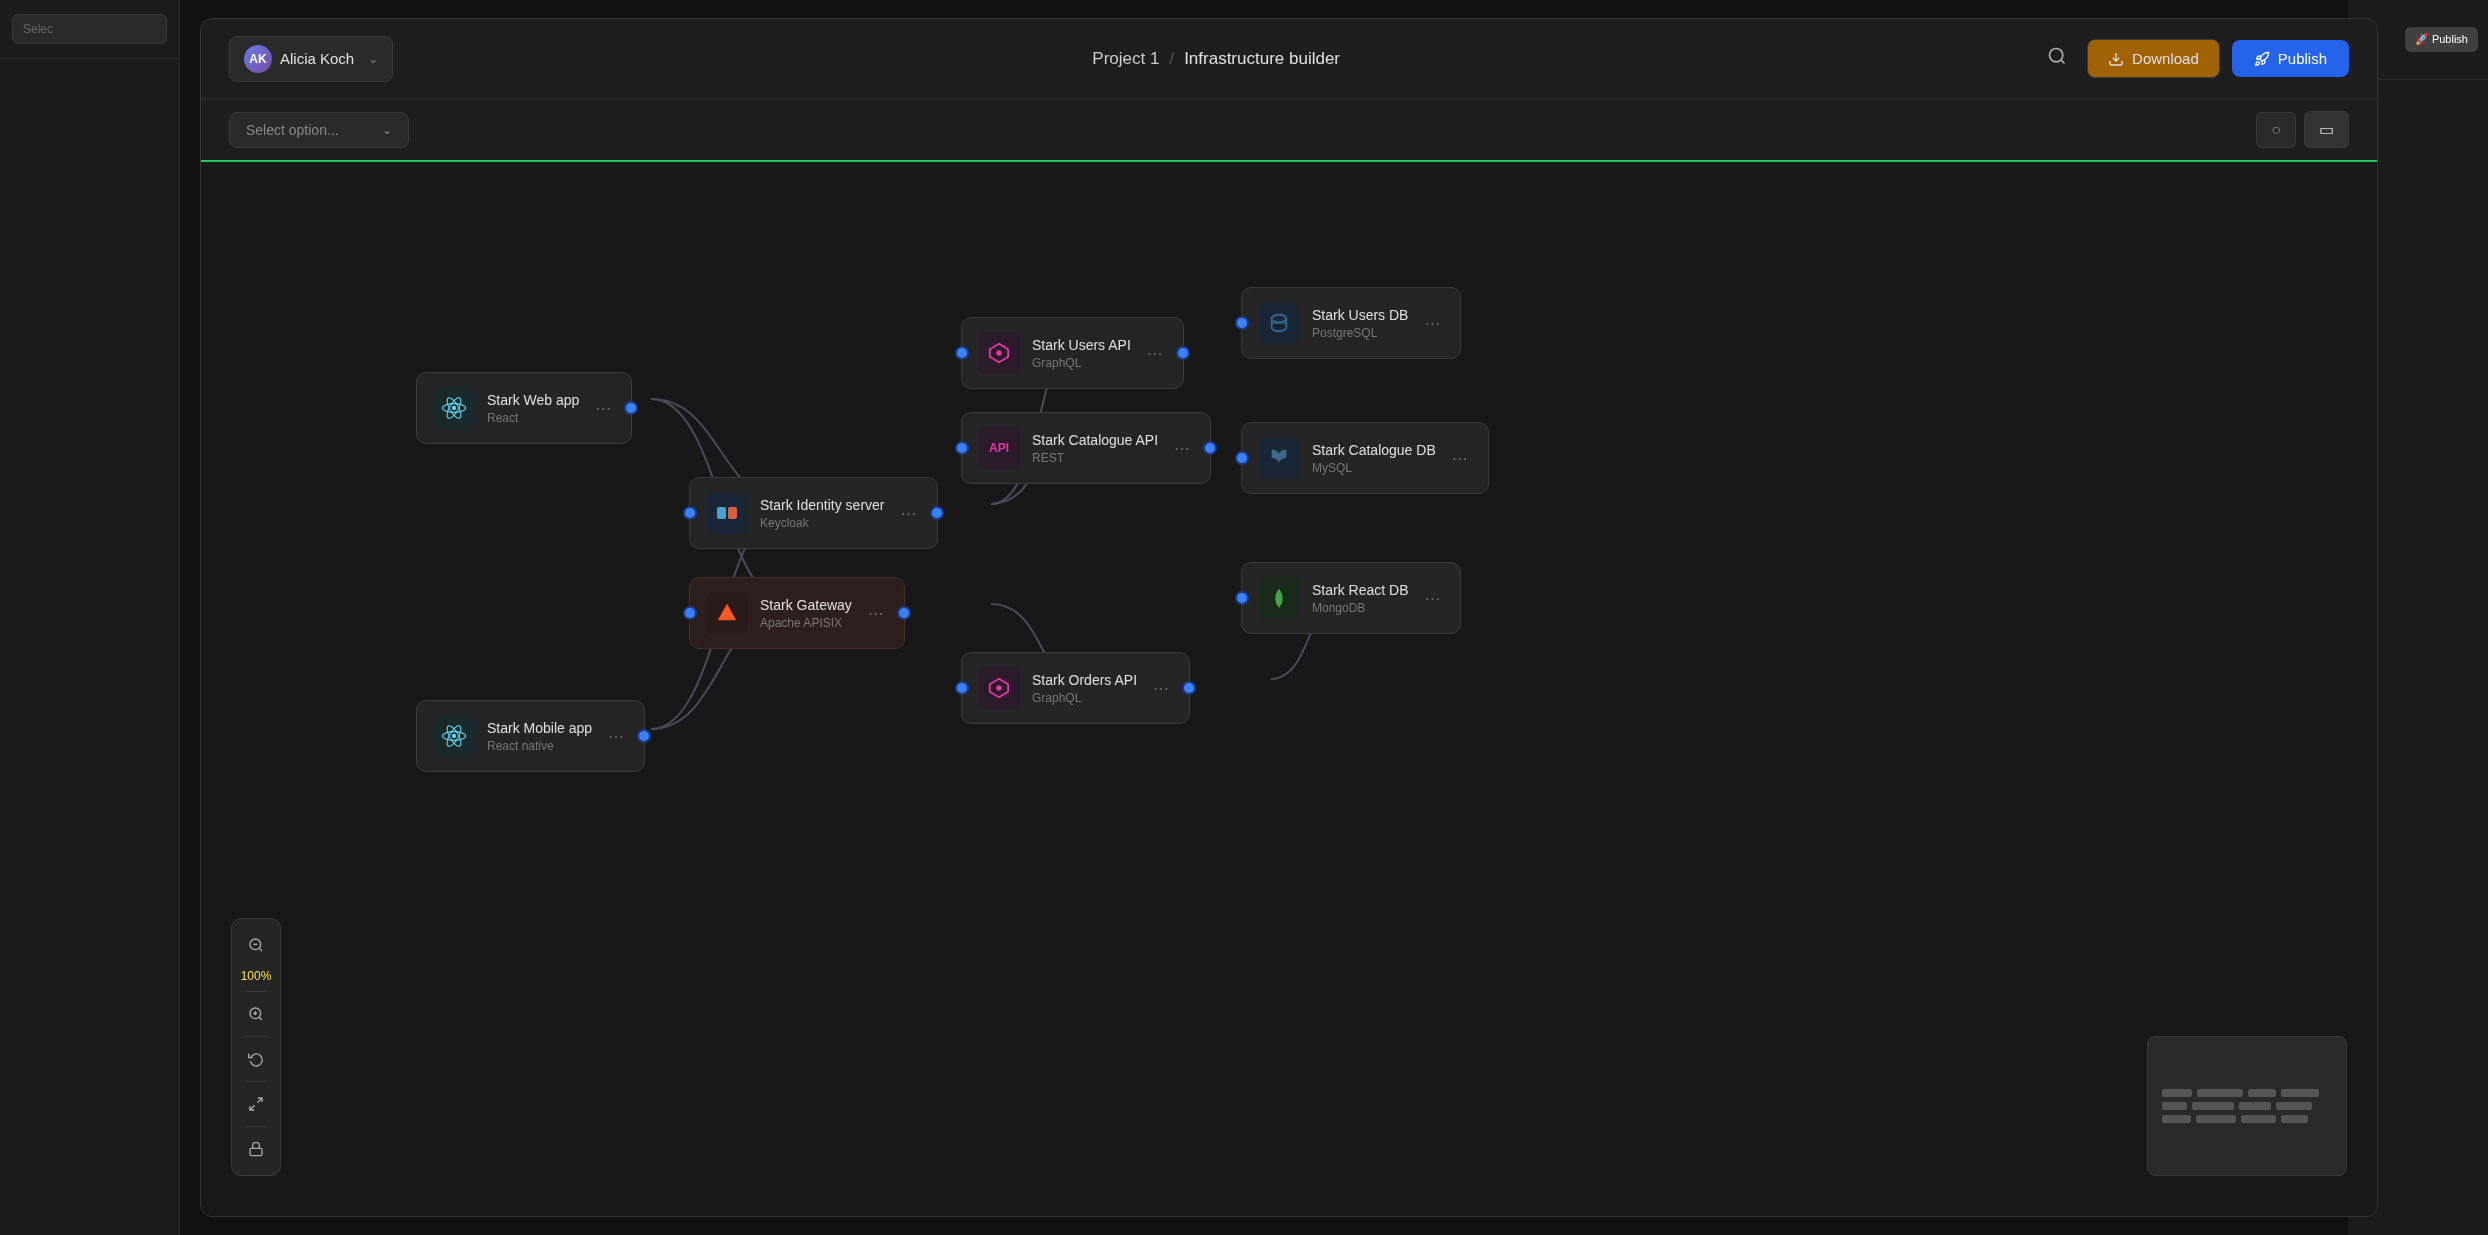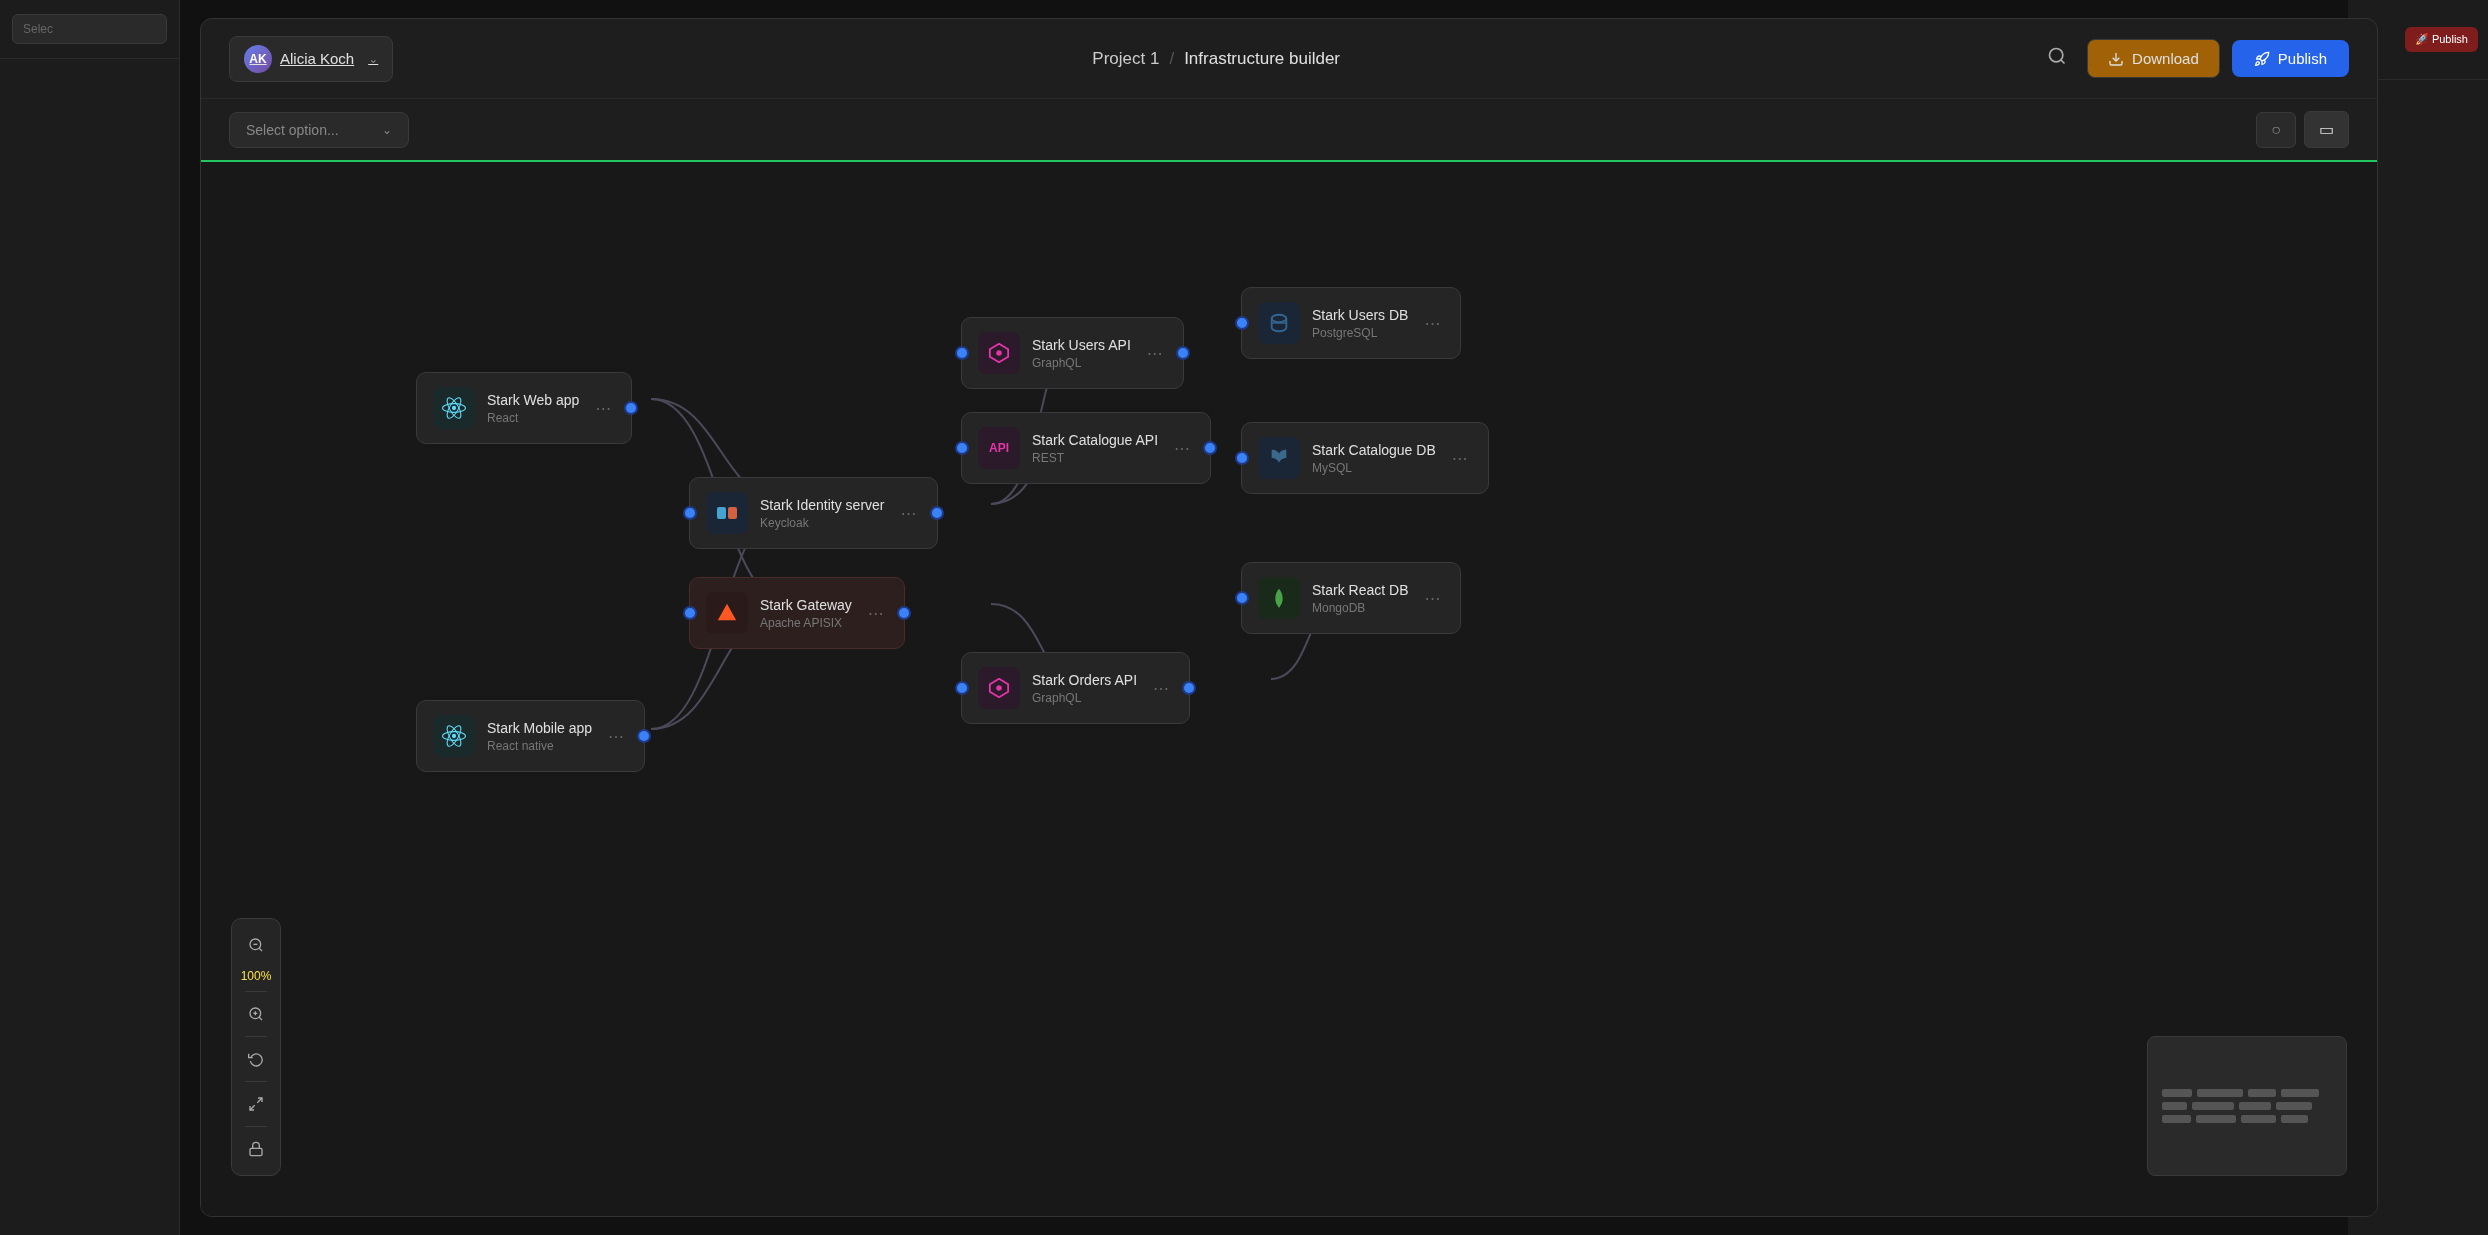--- a/index.html
+++ b/index.html
@@ -70,21 +70,20 @@
       display: flex;
       align-items: center;
       gap: 8px;
       background: #2a2a2a;
       border: 1px solid #3a3a3a;
       border-radius: 8px;
       padding: 8px 14px;
       cursor: pointer;
       color: #e0e0e0;
       font-size: 15px;
-      text-decoration: underline;
     }
     .user-avatar {
       width: 28px;
       height: 28px;
       border-radius: 50%;
       background: linear-gradient(135deg, #667eea, #764ba2);
       display: flex;
       align-items: center;
       justify-content: center;
       font-size: 12px;
@@ -376,21 +375,21 @@
     }
     .right-shadow-header {
       height: 80px;
       border-bottom: 1px solid #2a2a2a;
       display: flex;
       align-items: center;
       justify-content: flex-end;
       padding: 0 10px;
     }
     .right-publish-btn {
-      background: #7f1d1d;
+      background: #404040;
       border: none;
       border-radius: 6px;
       padding: 6px 10px;
       color: white;
       font-size: 11px;
       cursor: pointer;
     }
 
     .node-icon.react-icon { background: #1a2a2a; }
     .node-icon.keycloak-icon { background: #1a2535; }

